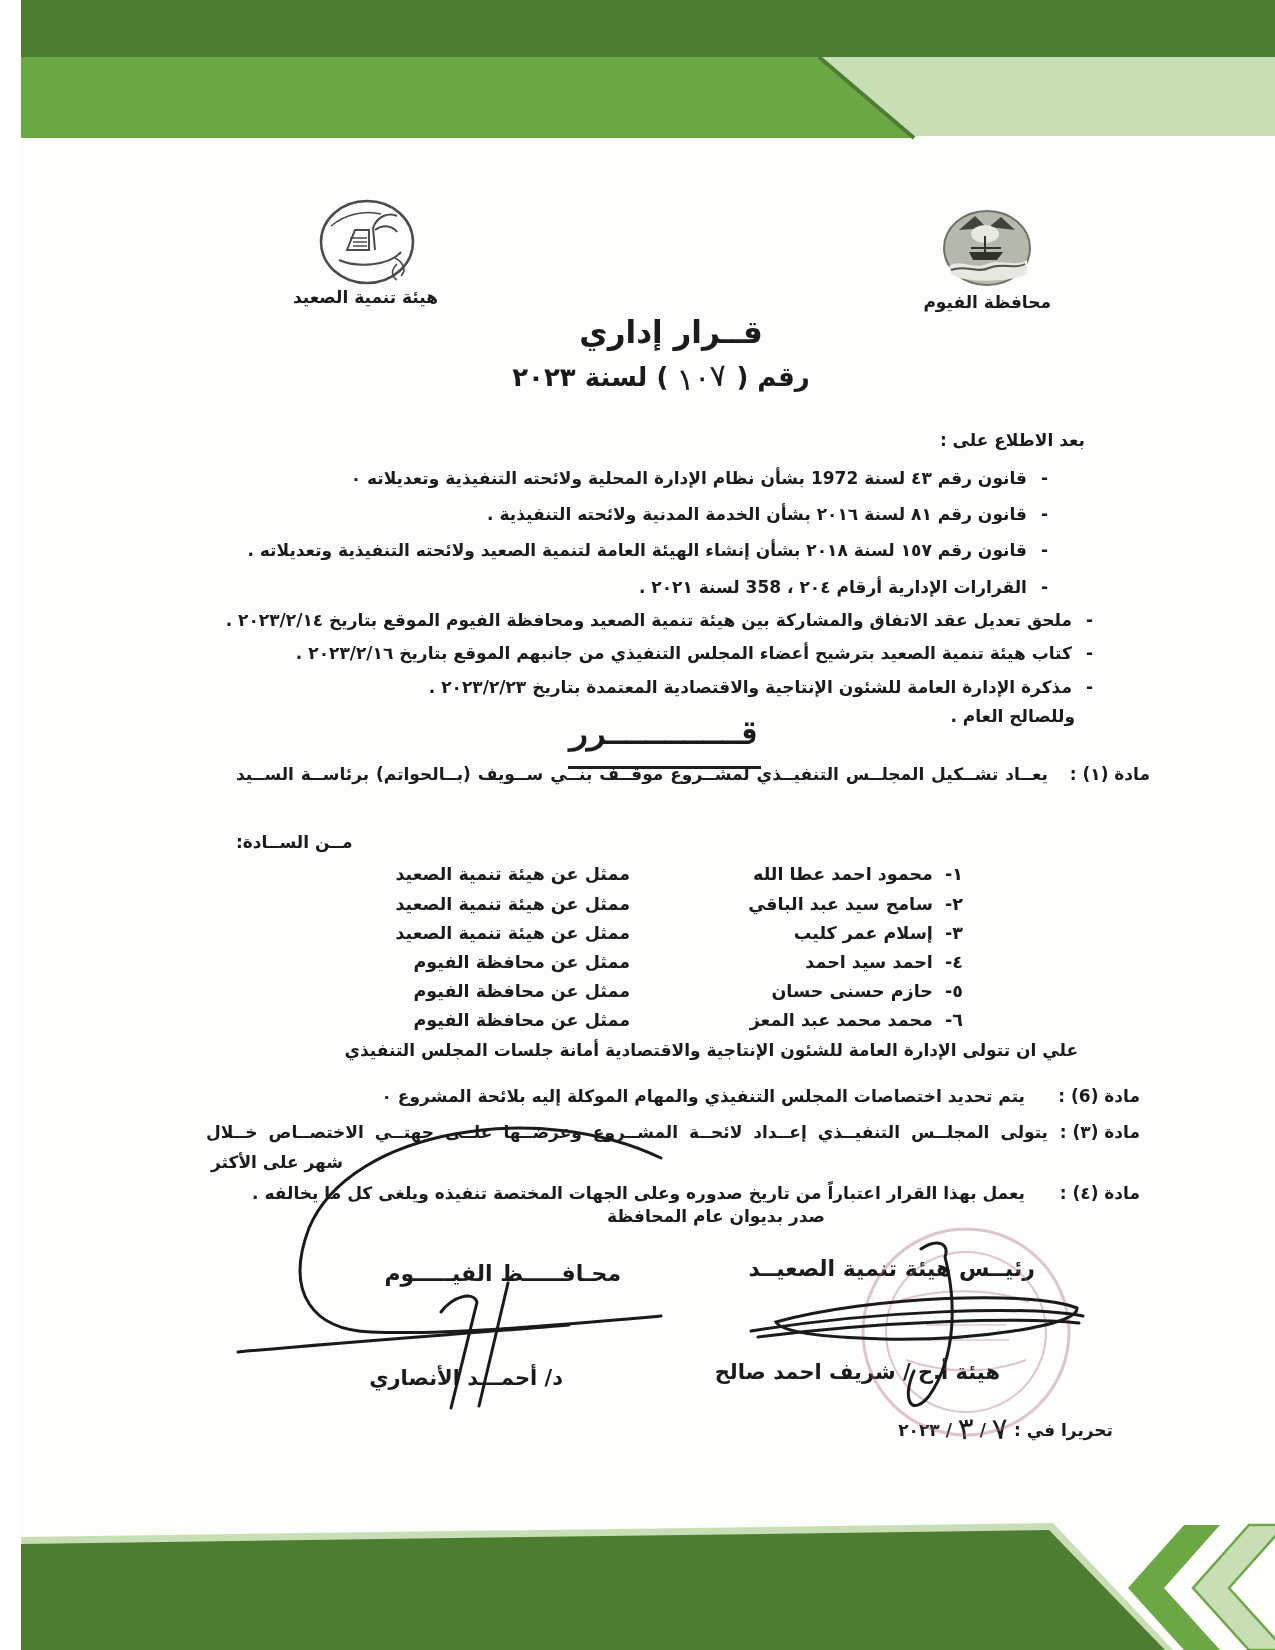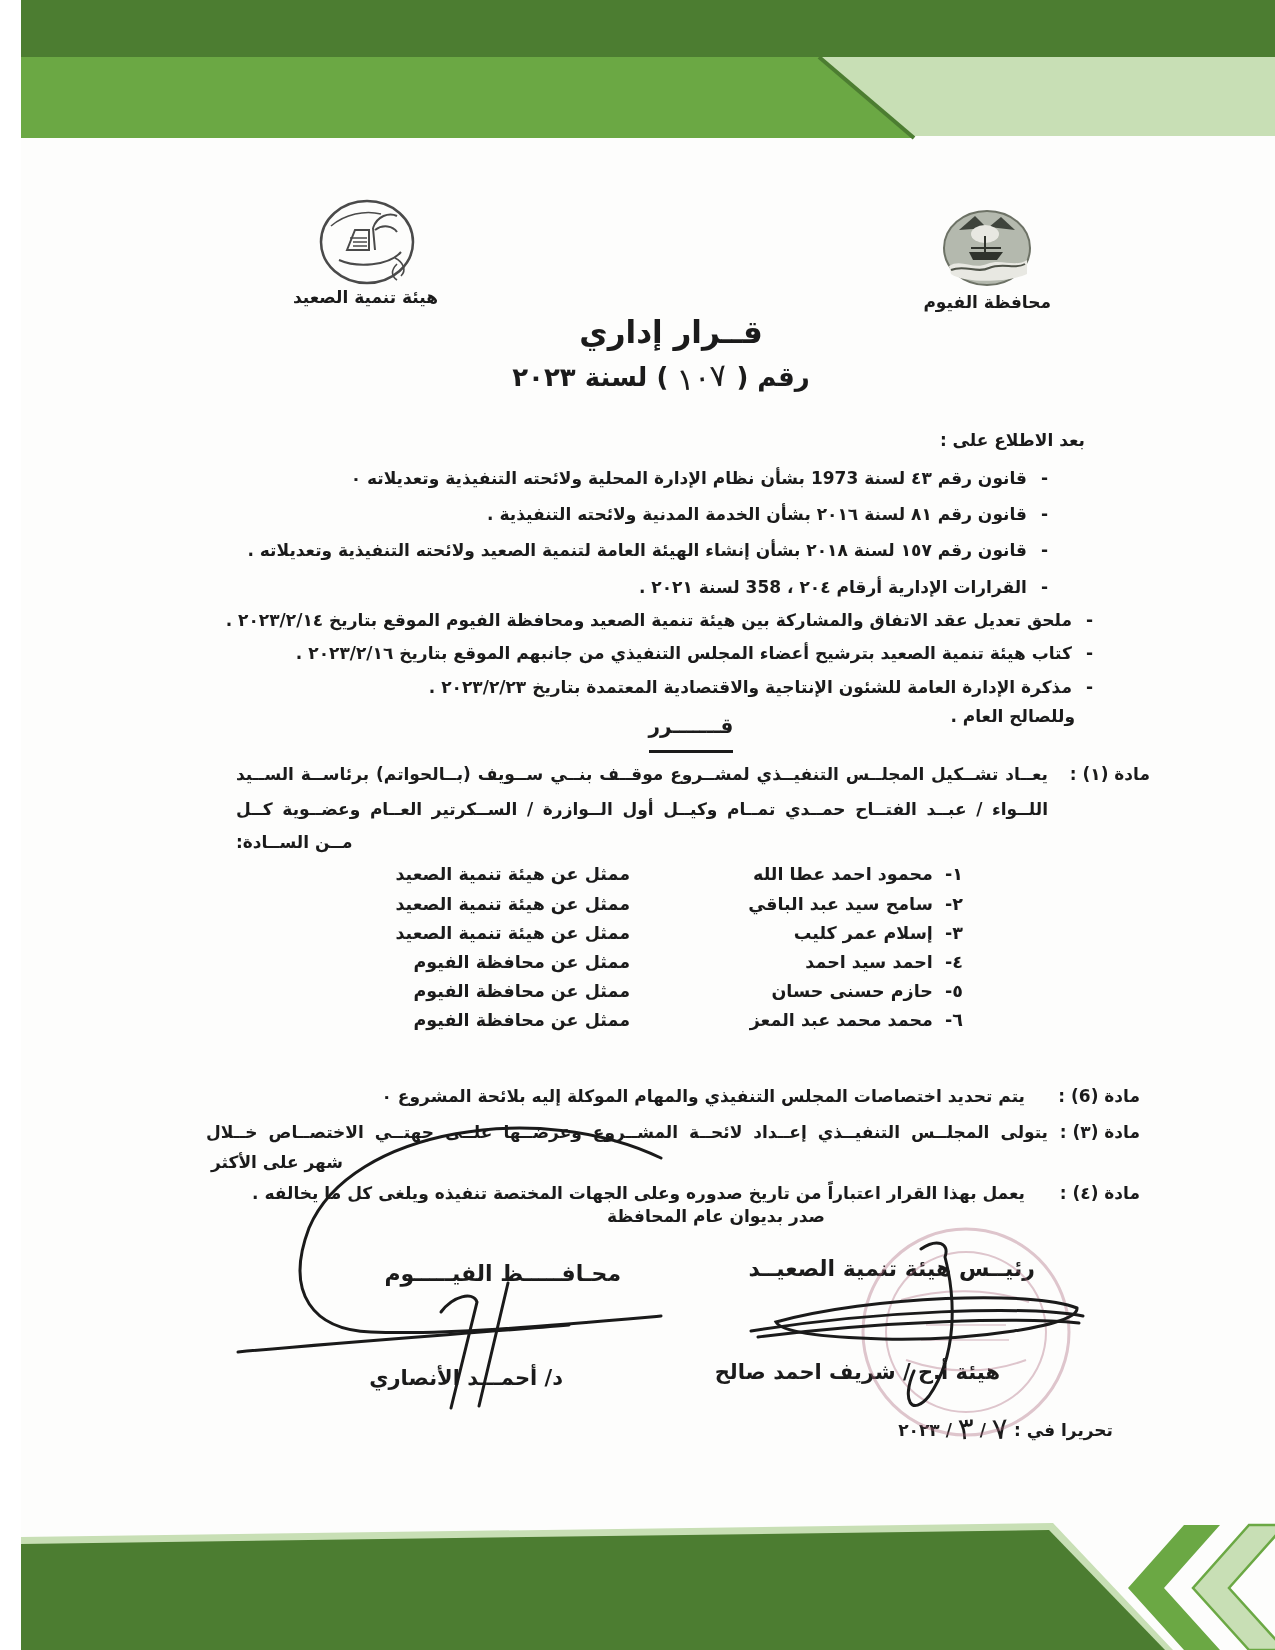--- a/index.html
+++ b/index.html
@@ -9,22 +9,22 @@
   .txt{font-size:17px;font-weight:bold;white-space:nowrap;}
   .just{white-space:normal;text-align:justify;text-align-last:justify;line-height:1.25;}
   .bullet-row{display:flex;gap:14px;align-items:flex-start;}
   .dash{font-weight:bold;}
   .doc-title{font-size:31px;font-weight:bold;text-align:center;}
   .num-line{font-size:26px;font-weight:bold;text-align:center;white-space:nowrap;}
   .hand{display:inline-block;font-weight:400;font-size:31px;transform:rotate(-7deg);
         letter-spacing:2px;line-height:0;position:relative;top:2px;}
   .hand2{display:inline-block;font-weight:500;font-size:30px;transform:rotate(-4deg);
         line-height:0;position:relative;top:3px;}
-  .decree-head{font-size:20px;font-weight:bold;border-bottom:3.5px solid #1b1b1b;
-               padding-bottom:12px;display:inline-block;}
+  .decree-head{font-size:32px;font-weight:bold;border-bottom:3.5px solid #1b1b1b;
+               padding-bottom:12px;display:inline-block;font-family:Liberation Mono, monospace;}
   .madda-label{font-size:17px;font-weight:bold;white-space:nowrap;}
   .member{font-size:17.5px;font-weight:bold;white-space:nowrap;}
   .sig-title{font-size:22px;font-weight:bold;white-space:nowrap;}
   .sig-name{font-size:21px;font-weight:bold;white-space:nowrap;}
   .org-label{font-size:17px;font-weight:bold;white-space:nowrap;}
   .pagenum{font-size:18px;font-weight:500;direction:ltr;margin-left:44px;}
   svg{display:block;}
 </style>
 </head>
 <body>
@@ -65,21 +65,21 @@
   <div class="abs num-line" style="top:362px;left:430px;width:420px">
     <span>رقم  (</span>
     <span class="hand">١٠٧</span>
     <span>) لسنة ٢٠٢٣</span>
   </div>
 
   <div class="abs txt" style="top:430px;right:190px">بعد الاطلاع على :</div>
 
   <div class="abs bullet-row" style="top:468px;right:227px">
     <span class="dash txt">-</span>
-    <span class="txt">قانون رقم ٤٣ لسنة 1973 بشأن نظام الإدارة المحلية ولائحته التنفيذية وتعديلاته ٠</span>
+    <span class="txt">قانون رقم ٤٣ لسنة 1972 بشأن نظام الإدارة المحلية ولائحته التنفيذية وتعديلاته ٠</span>
   </div>
   <div class="abs bullet-row" style="top:504px;right:227px">
     <span class="dash txt">-</span>
     <span class="txt">قانون رقم ٨١ لسنة ٢٠١٦ بشأن الخدمة المدنية ولائحته التنفيذية .</span>
   </div>
   <div class="abs bullet-row" style="top:540px;right:227px">
     <span class="dash txt">-</span>
     <span class="txt">قانون رقم ١٥٧ لسنة ٢٠١٨ بشأن إنشاء الهيئة العامة لتنمية الصعيد ولائحته التنفيذية وتعديلاته .</span>
   </div>
   <div class="abs bullet-row" style="top:577px;right:227px">
@@ -100,21 +100,20 @@
   </div>
 
   <div class="abs txt" style="top:706px;right:200px">وللصالح العام .</div>
 
   <div class="abs" style="top:714px;left:600px;width:140px;text-align:center">
     <span class="decree-head">قـــــــرر</span>
   </div>
 
   <div class="abs madda-label" style="top:764px;right:125px">مادة (١) :</div>
   <div class="abs txt just" style="top:764px;left:215px;width:812px">يعــاد تشــكيل المجلــس التنفيــذي لمشــروع موقــف بنــي ســويف (بــالحواتم) برئاســة الســيد</div>
-  <div class="abs txt just" style="top:799px;left:215px;width:812px">اللــواء / عبــد الفتــاح حمــدي تمــام وكيــل أول الــوازرة / الســكرتير العــام وعضــوية كــل</div>
   <div class="abs txt" style="top:832px;left:215px">مــن الســادة:</div>
 
   <div>
     <div class="abs member" style="top:864px;right:312px">
       <span>١-</span>&nbsp;&nbsp;<span>محمود احمد عطا الله</span></div>
     <div class="abs member" style="top:864px;right:645px">ممثل عن هيئة تنمية الصعيد</div>
 
     <div class="abs member" style="top:894px;right:312px">
       <span>٢-</span>&nbsp;&nbsp;<span>سامح سيد عبد الباقي</span></div>
     <div class="abs member" style="top:894px;right:645px">ممثل عن هيئة تنمية الصعيد</div>
@@ -129,20 +128,21 @@
 
     <div class="abs member" style="top:981px;right:312px">
       <span>٥-</span>&nbsp;&nbsp;<span>حازم حسنى حسان</span></div>
     <div class="abs member" style="top:981px;right:645px">ممثل عن محافظة الفيوم</div>
 
     <div class="abs member" style="top:1010px;right:312px">
       <span>٦-</span>&nbsp;&nbsp;<span>محمد محمد عبد المعز</span></div>
     <div class="abs member" style="top:1010px;right:645px">ممثل عن محافظة الفيوم</div>
   </div>
 
+  <div class="abs txt" style="top:1040px;right:197px">علي ان تتولى الإدارة العامة للشئون الإنتاجية والاقتصادية أمانة جلسات المجلس التنفيذي</div>
 
   <div class="abs madda-label" style="top:1086px;right:135px">مادة (6) :</div>
   <div class="abs txt" style="top:1086px;right:250px">يتم تحديد اختصاصات المجلس التنفيذي والمهام الموكلة إليه بلائحة المشروع ٠</div>
 
   <div class="abs madda-label" style="top:1122px;right:135px">مادة (٣) :</div>
   <div class="abs txt just" style="top:1122px;left:185px;width:842px">يتولى المجلــس التنفيــذي إعــداد لائحــة المشــروع وعرضــها علــى جهتــي الاختصــاص خــلال</div>
   <div class="abs txt" style="top:1152px;left:190px">شهر على الأكثر</div>
 
   <div class="abs madda-label" style="top:1183px;right:135px">مادة (٤) :</div>
   <div class="abs txt" style="top:1183px;right:250px">يعمل بهذا القرار اعتباراً من تاريخ صدوره وعلى الجهات المختصة تنفيذه ويلغى كل ما يخالفه .</div>

